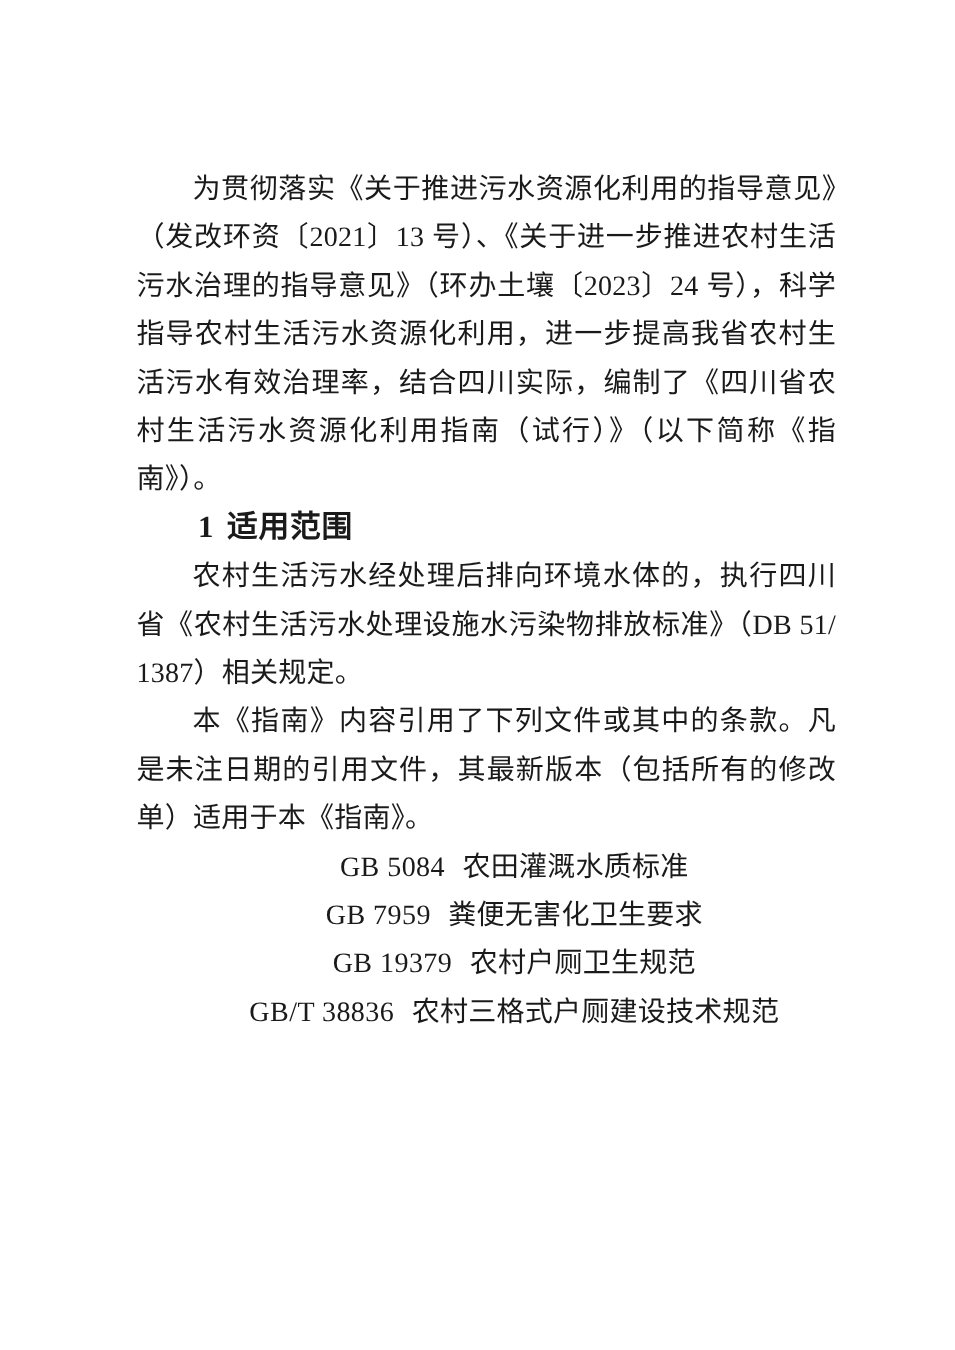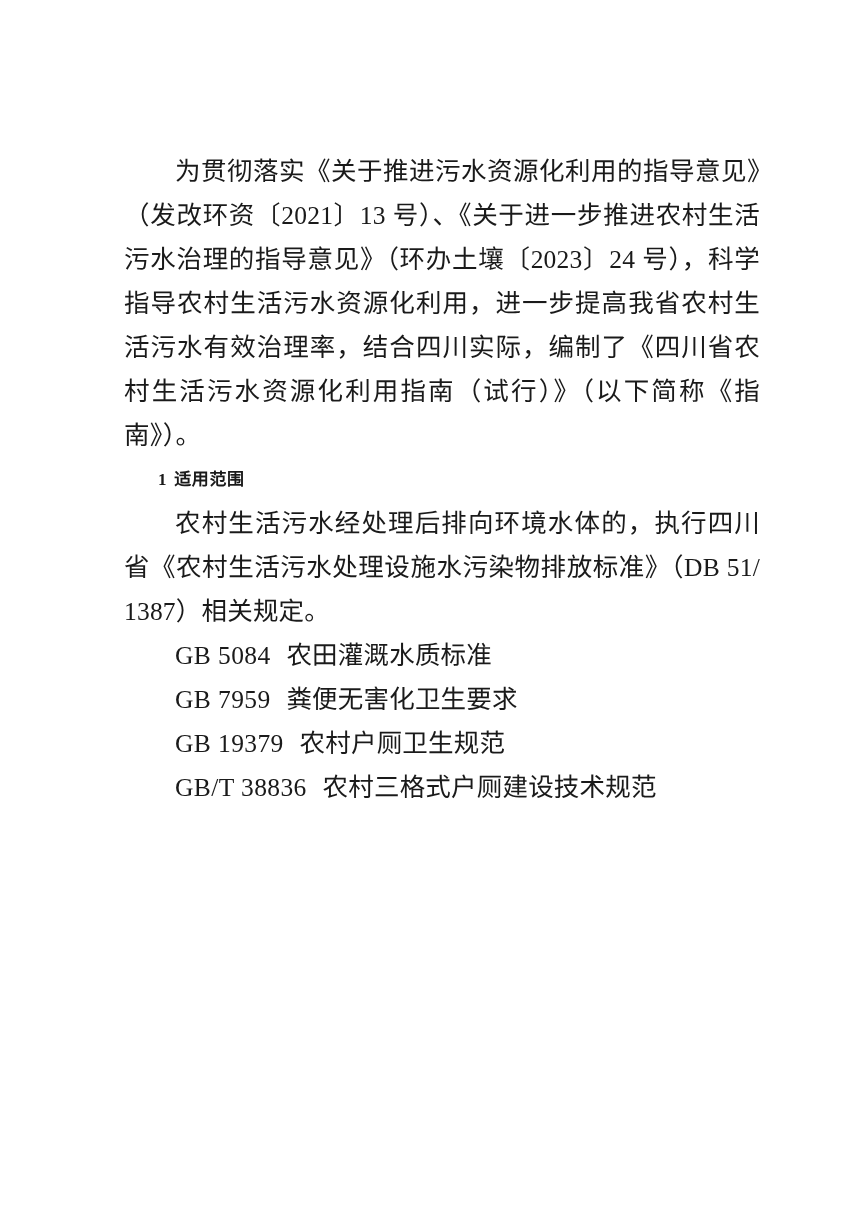--- a/index.html
+++ b/index.html
@@ -34,38 +34,38 @@
     line-height: 44px;
     text-align: justify;
     text-justify: inter-ideograph;
     text-indent: 2em;
     letter-spacing: 0.2px;
     word-break: break-all;
   }
 
   .heading {
     margin: 0;
-    font-size: 17px;
+    font-size: 28px;
     line-height: 44px;
     font-weight: bold;
     text-indent: 2em;
     letter-spacing: 0.6px;
   }
 
   .heading .num {
     margin-right: 0.42em;
   }
 
   .ref-item {
     margin: 0;
     font-size: 25.5px;
     line-height: 44px;
     text-indent: 2em;
     letter-spacing: 0.2px;
-    text-align: left;
+    text-align: center;
   }
 
   .ref-item .code {
     letter-spacing: 0.4px;
   }
 
   .ref-item .sep {
     display: inline-block;
     width: 0.62em;
   }
@@ -95,20 +95,21 @@
     <p class="para">为贯彻落实《关于推进污水资源化利用的指导意见》（发改环资〔2021〕13 号）、《关于进一步推进农村生活污水治理的指导意见》（环办土壤〔2023〕24 号），科学指导农村生活污水资源化利用，进一步提高我省农村生活污水有效治理率，结合四川实际，编制了《四川省农村生活污水资源化利用指南（试行）》（以下简称《指南》）。</p>
 
     <h2 class="heading">
       <span class="num">1</span><span class="title">适用范围</span>
     </h2>
 
 
     <p class="para">农村生活污水经处理后排向环境水体的，执行四川省《农村生活污水处理设施水污染物排放标准》（DB 51/1387）相关规定。</p>
 
 
+    <p class="para">本《指南》内容引用了下列文件或其中的条款。凡是未注日期的引用文件，其最新版本（包括所有的修改单）适用于本《指南》。</p>
 
     <div>
 
       <p class="ref-item">
         <span class="code">GB 5084</span><span class="sep"></span><span class="title">农田灌溉水质标准</span>
       </p>
 
       <p class="ref-item">
         <span class="code">GB 7959</span><span class="sep"></span><span class="title">粪便无害化卫生要求</span>
       </p>

